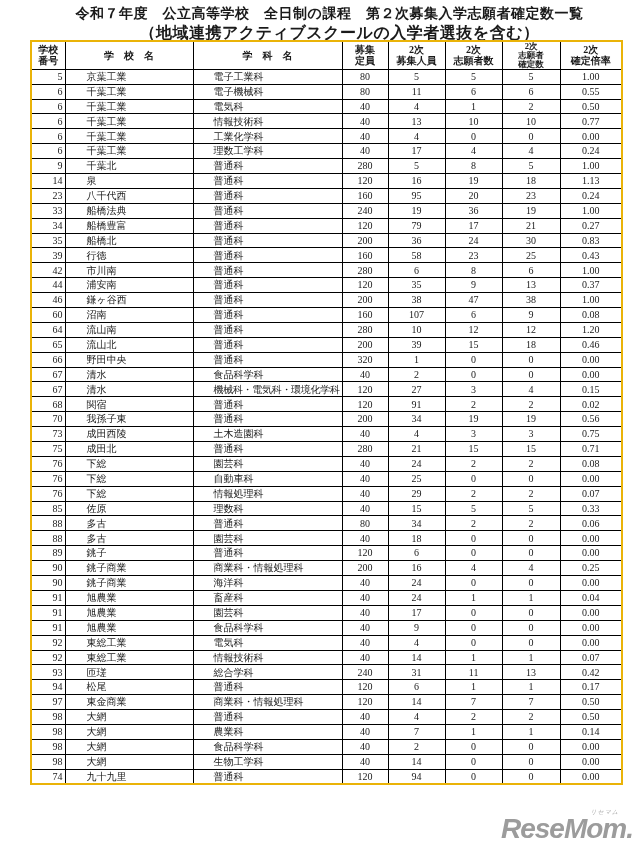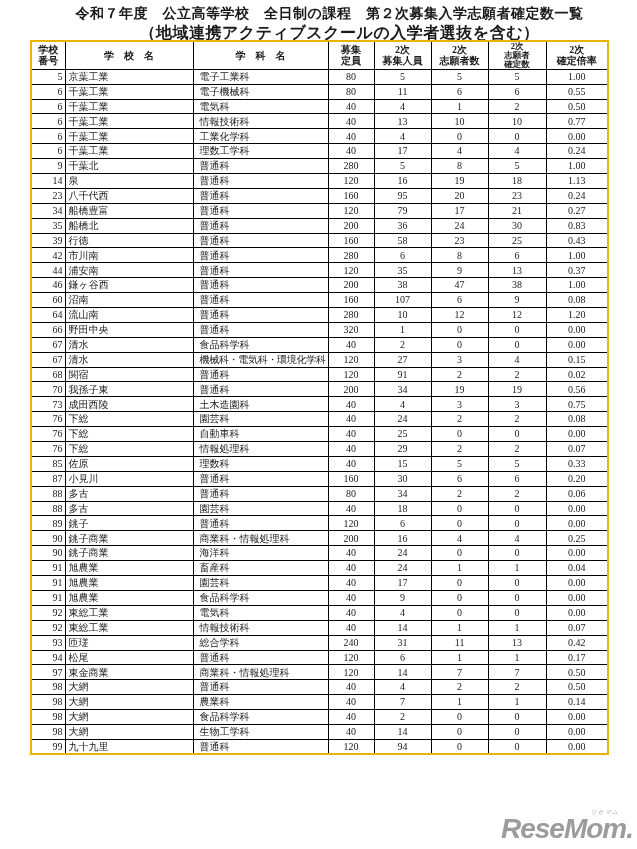--- a/index.html
+++ b/index.html
@@ -22,22 +22,22 @@
     border:1px solid #000;padding:0 2px;box-sizing:border-box;
     font-size:10px;line-height:1.15;overflow:hidden;white-space:nowrap;
   }
   thead th{
     height:28px;font-weight:700;text-align:center;vertical-align:middle;
     white-space:pre-line;line-height:1.15;
   }
   thead th.h-sm{font-size:8.5px;line-height:1.05;}
   tbody td{height:14.9px;vertical-align:middle;}
   td.num-no{text-align:right;padding-right:2px;position:relative;}
-  td.school{text-align:left;padding-left:3px;}
-  td.dept{text-align:left;padding-left:6px;}
+  td.school{text-align:left;padding-left:21px;}
+  td.dept{text-align:left;padding-left:20px;}
   td.dept.small{font-size:10px;letter-spacing:-0.3px;}
   td.c{text-align:center;}
   .watermark{
     position:absolute;right:4px;bottom:6px;color:#9c9c9c;
     font-family:"Liberation Sans","DejaVu Sans",sans-serif;
     font-weight:700;font-size:28px;letter-spacing:-1px;line-height:1;font-style:italic;
   }
   .watermark .ruby{
     position:absolute;top:-6px;right:14px;font-size:6px;font-weight:400;
     letter-spacing:1px;color:#a8a8a8;
@@ -165,20 +165,30 @@
           <td class="num-no">23</td>
           <td class="school">八千代西</td>
           <td class="dept">普通科</td>
           <td class="c">160</td>
           <td class="c">95</td>
           <td class="c">20</td>
           <td class="c">23</td>
           <td class="c">0.24</td>
         </tr>
         <tr>
+          <td class="num-no">33</td>
+          <td class="school">船橋法典</td>
+          <td class="dept">普通科</td>
+          <td class="c">240</td>
+          <td class="c">19</td>
+          <td class="c">36</td>
+          <td class="c">19</td>
+          <td class="c">1.00</td>
+        </tr>
+        <tr>
           <td class="num-no">34</td>
           <td class="school">船橋豊富</td>
           <td class="dept">普通科</td>
           <td class="c">120</td>
           <td class="c">79</td>
           <td class="c">17</td>
           <td class="c">21</td>
           <td class="c">0.27</td>
         </tr>
         <tr>
@@ -245,20 +255,30 @@
           <td class="num-no">64</td>
           <td class="school">流山南</td>
           <td class="dept">普通科</td>
           <td class="c">280</td>
           <td class="c">10</td>
           <td class="c">12</td>
           <td class="c">12</td>
           <td class="c">1.20</td>
         </tr>
         <tr>
+          <td class="num-no">65</td>
+          <td class="school">流山北</td>
+          <td class="dept">普通科</td>
+          <td class="c">200</td>
+          <td class="c">39</td>
+          <td class="c">15</td>
+          <td class="c">18</td>
+          <td class="c">0.46</td>
+        </tr>
+        <tr>
           <td class="num-no">66</td>
           <td class="school">野田中央</td>
           <td class="dept">普通科</td>
           <td class="c">320</td>
           <td class="c">1</td>
           <td class="c">0</td>
           <td class="c">0</td>
           <td class="c">0.00</td>
         </tr>
         <tr>
@@ -305,20 +325,30 @@
           <td class="num-no">73</td>
           <td class="school">成田西陵</td>
           <td class="dept">土木造園科</td>
           <td class="c">40</td>
           <td class="c">4</td>
           <td class="c">3</td>
           <td class="c">3</td>
           <td class="c">0.75</td>
         </tr>
         <tr>
+          <td class="num-no">75</td>
+          <td class="school">成田北</td>
+          <td class="dept">普通科</td>
+          <td class="c">280</td>
+          <td class="c">21</td>
+          <td class="c">15</td>
+          <td class="c">15</td>
+          <td class="c">0.71</td>
+        </tr>
+        <tr>
           <td class="num-no">76</td>
           <td class="school">下総</td>
           <td class="dept">園芸科</td>
           <td class="c">40</td>
           <td class="c">24</td>
           <td class="c">2</td>
           <td class="c">2</td>
           <td class="c">0.08</td>
         </tr>
         <tr>
@@ -343,30 +373,20 @@
         </tr>
         <tr>
           <td class="num-no">85</td>
           <td class="school">佐原</td>
           <td class="dept">理数科</td>
           <td class="c">40</td>
           <td class="c">15</td>
           <td class="c">5</td>
           <td class="c">5</td>
           <td class="c">0.33</td>
-        </tr>
-        <tr>
-          <td class="num-no">87</td>
-          <td class="school">小見川</td>
-          <td class="dept">普通科</td>
-          <td class="c">160</td>
-          <td class="c">30</td>
-          <td class="c">6</td>
-          <td class="c">6</td>
-          <td class="c">0.20</td>
         </tr>
         <tr>
           <td class="num-no">88</td>
           <td class="school">多古</td>
           <td class="dept">普通科</td>
           <td class="c">80</td>
           <td class="c">34</td>
           <td class="c">2</td>
           <td class="c">2</td>
           <td class="c">0.06</td>
@@ -525,21 +545,21 @@
           <td class="num-no">98</td>
           <td class="school">大網</td>
           <td class="dept">生物工学科</td>
           <td class="c">40</td>
           <td class="c">14</td>
           <td class="c">0</td>
           <td class="c">0</td>
           <td class="c">0.00</td>
         </tr>
         <tr>
-          <td class="num-no">99</td>
+          <td class="num-no">74</td>
           <td class="school">九十九里</td>
           <td class="dept">普通科</td>
           <td class="c">120</td>
           <td class="c">94</td>
           <td class="c">0</td>
           <td class="c">0</td>
           <td class="c">0.00</td>
         </tr>
       </tbody>
   </table>

